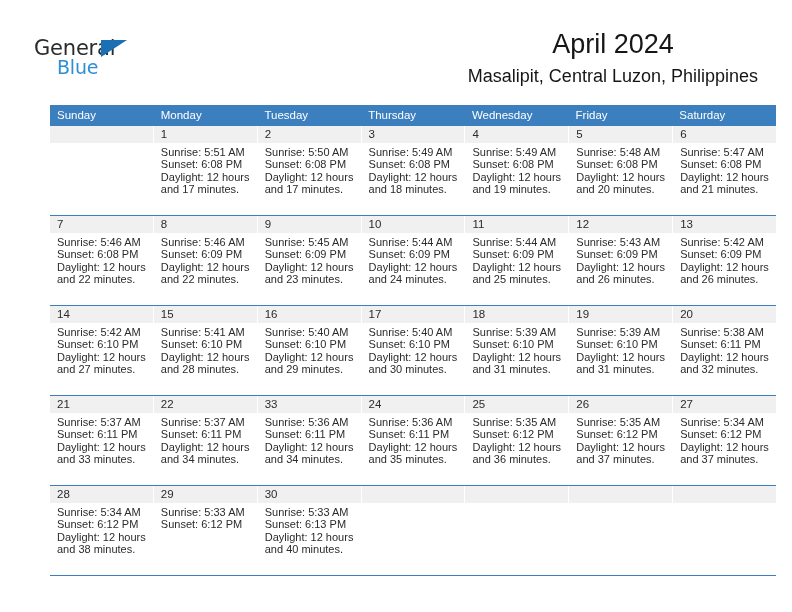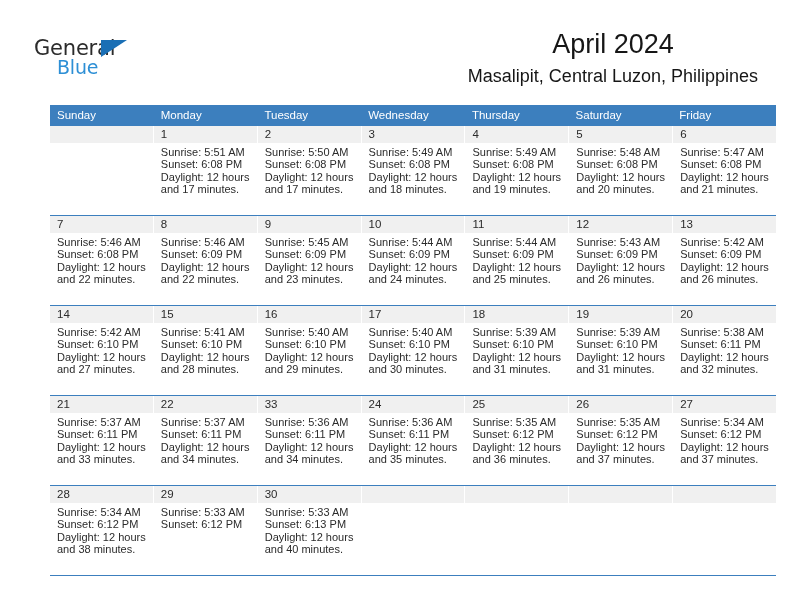--- a/index.html
+++ b/index.html
@@ -176,24 +176,24 @@
       <div class="cal-title">April 2024</div>
       <div class="cal-subtitle">Masalipit, Central Luzon, Philippines</div>
     </div>
   </div>
 
   <div class="calendar">
     <div class="dow-row" id="dow-row">
         <div class="dow-cell">Sunday</div>
         <div class="dow-cell">Monday</div>
         <div class="dow-cell">Tuesday</div>
+        <div class="dow-cell">Thursday</div>
         <div class="dow-cell">Wednesday</div>
-        <div class="dow-cell">Thursday</div>
+        <div class="dow-cell">Friday</div>
         <div class="dow-cell">Saturday</div>
-        <div class="dow-cell">Friday</div>
       </div>
     <div id="weeks-container">
         <div class="week-row">
           <div class="day-cell empty">
             <div class="day-num"></div>
           </div>
           <div class="day-cell">
             <div class="day-num">1</div>
             <div class="day-info">
               <div>Sunrise: 5:51 AM</div>

